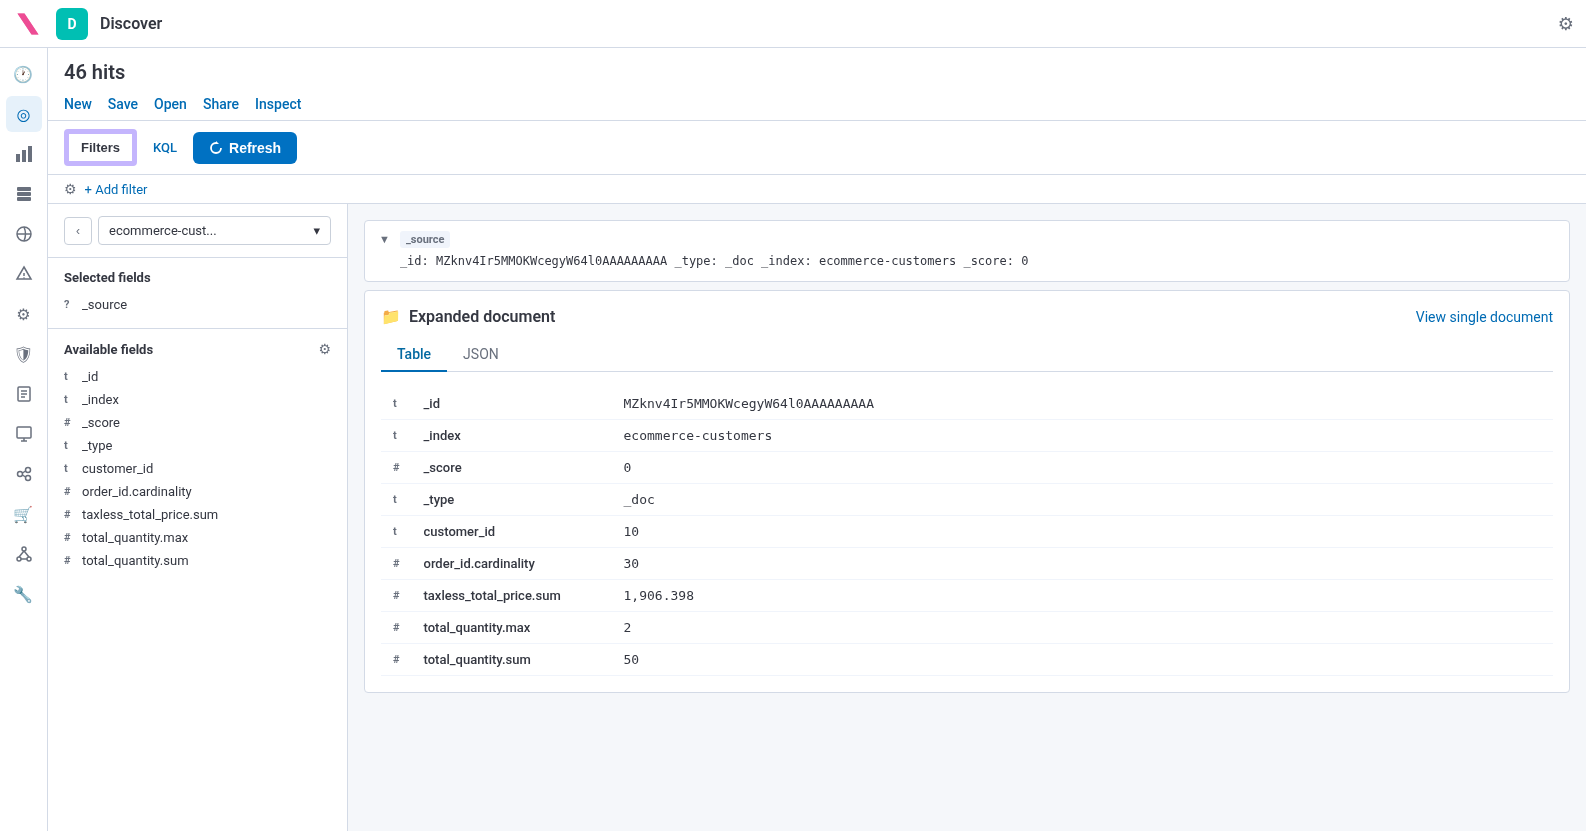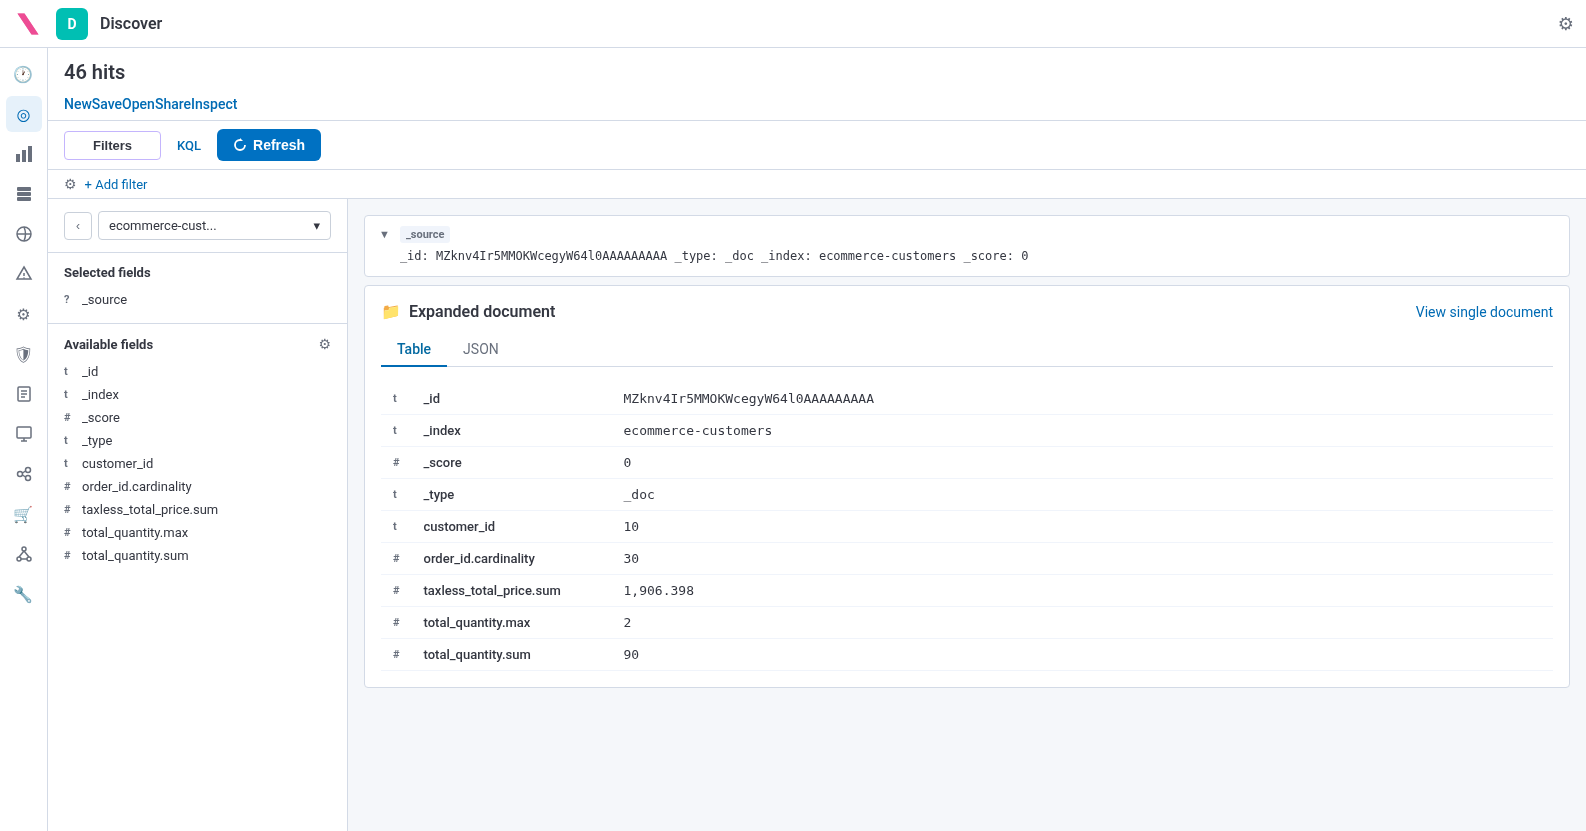--- a/index.html
+++ b/index.html
@@ -20,26 +20,26 @@
     .left-nav { width: 48px; background: #fff; border-right: 1px solid #d3dae6; display: flex; flex-direction: column; align-items: center; padding: 8px 0; gap: 4px; flex-shrink: 0; }
     .nav-icon { width: 36px; height: 36px; display: flex; align-items: center; justify-content: center; border-radius: 6px; cursor: pointer; color: #69707d; font-size: 16px; }
     .nav-icon.active { color: #006bb4; background: #e6f1fa; }
 
     
     .content-area { flex: 1; display: flex; flex-direction: column; overflow: hidden; background: #f5f7fa; }
 
     
     .toolbar { background: #fff; border-bottom: 1px solid #d3dae6; padding: 8px 16px; display: flex; flex-direction: column; gap: 8px; flex-shrink: 0; }
     .hits-count { font-size: 20px; font-weight: 600; color: #343741; padding: 4px 0; }
-    .toolbar-actions { display: flex; align-items: flex-end; }
+    .toolbar-actions { display: flex; gap: 16px; align-items: flex-end; }
     .toolbar-link { color: #006bb4; font-size: 14px; cursor: pointer; text-decoration: none; font-weight: 500; }
 
     
     .filters-bar { display: flex; align-items: center; gap: 8px; padding: 8px 16px; background: #fff; border-bottom: 1px solid #d3dae6; flex-shrink: 0; }
-    .filters-btn { background: #fff; border: 1px solid #c4b5fd; border-radius: 4px; padding: 6px 28px; font-size: 13px; font-weight: 600; cursor: pointer; color: #343741; }
+    .filters-btn { background: #fff; border: 5px solid #c4b5fd; border-radius: 4px; padding: 6px 12px; font-size: 13px; font-weight: 600; cursor: pointer; color: #343741; }
     .search-input { flex: 1; border: none; outline: none; font-size: 14px; color: #69707d; background: transparent; }
     .kql-btn { color: #006bb4; font-size: 13px; font-weight: 500; cursor: pointer; padding: 0 8px; }
     .refresh-btn { background: #0071c2; color: #fff; border: none; border-radius: 6px; padding: 8px 16px; font-size: 14px; font-weight: 600; cursor: pointer; display: flex; align-items: center; gap: 6px; white-space: nowrap; }
 
     
     .add-filter-row { display: flex; align-items: center; gap: 8px; padding: 6px 16px; background: #fff; border-bottom: 1px solid #d3dae6; flex-shrink: 0; }
     .gear-icon-sm { color: #69707d; font-size: 14px; }
     .add-filter-link { color: #006bb4; font-size: 13px; cursor: pointer; }
 
     
@@ -335,21 +335,21 @@
       <td style="font-family:monospace;">1,906.398</td>
     </tr>
                 <tr>
       <td style="font-size:11px;font-weight:700;color:#69707d;">#</td>
       <td style="color:#343741;font-weight:500;">total_quantity.max</td>
       <td style="font-family:monospace;">2</td>
     </tr>
                 <tr>
       <td style="font-size:11px;font-weight:700;color:#69707d;">#</td>
       <td style="color:#343741;font-weight:500;">total_quantity.sum</td>
-      <td style="font-family:monospace;">90</td>
+      <td style="font-family:monospace;">50</td>
     </tr>
               </tbody>
           </table>
         </div>
       </div>
 
     </div>
   </div>
 </div>
 

